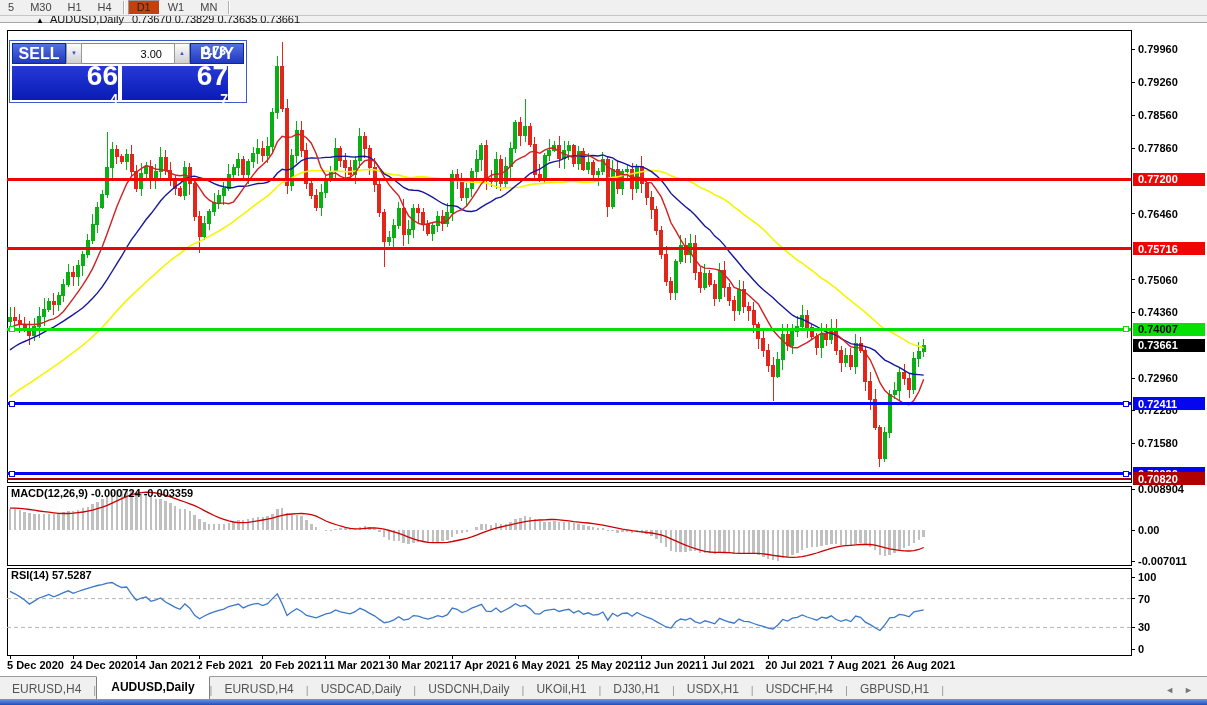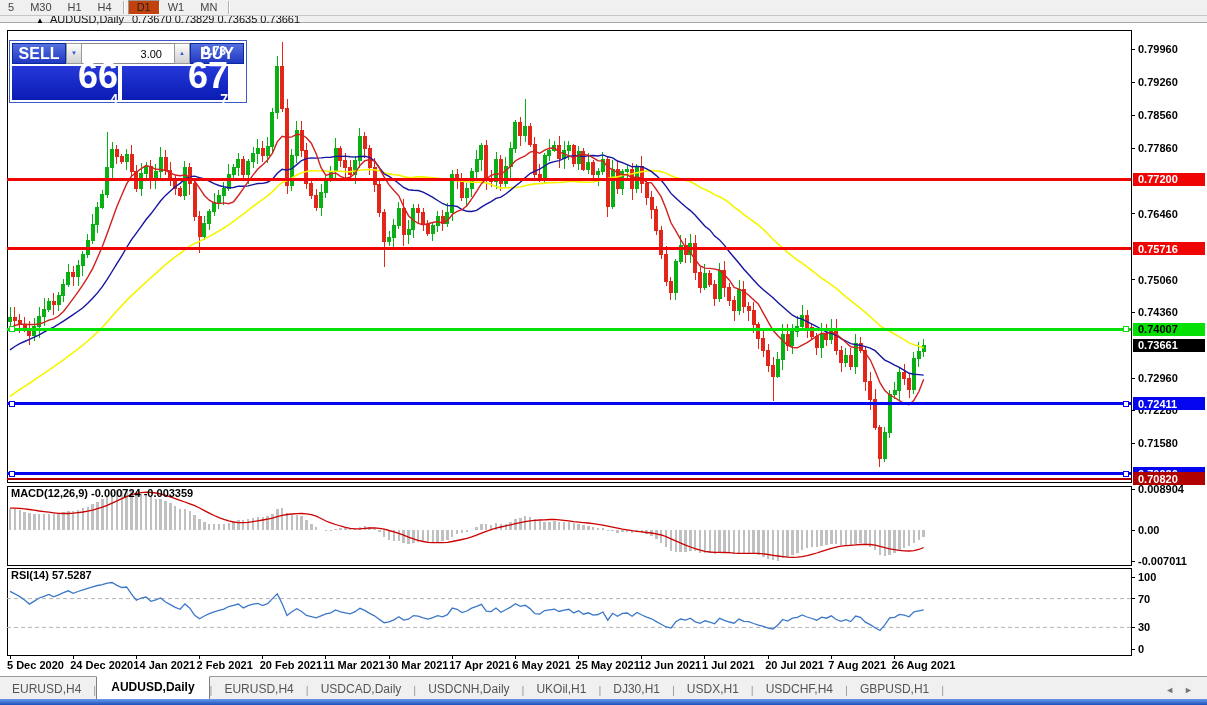--- a/index.html
+++ b/index.html
@@ -30,21 +30,21 @@
            font-size:6px;color:#3355dd;text-align:center;line-height:19px;cursor:pointer;}
   #volume-input{flex:1 1 auto;width:80px;border:1px solid #888;border-left:none;border-right:none;
                 font-size:11px;text-align:right;padding:0 12px 0 0;outline:none;
                 font-family:"Liberation Sans",sans-serif;}
   .tp-row2{display:flex;margin-top:2px;}
   .quote{height:33px;background:linear-gradient(#2638d8,#0a1cb4);color:#fff;display:flex;
          align-items:flex-end;justify-content:center;cursor:pointer;padding-bottom:1px;flex-direction:column;}
   .quote.sellq{width:106px;margin-right:4px;}
   .quote.buyq{width:106px;}
   .q-pre{font-size:12px;font-weight:700;margin:0 2px 3px 0;}
-  .q-big{font-size:36px;font-weight:700;line-height:30px;}
+  .q-big{font-size:28px;font-weight:700;line-height:30px;}
   .q-pip{font-size:14px;font-weight:700;margin:0 0 14px 1px;}
   
   #tab-bar{position:absolute;top:676px;left:0;width:1207px;height:23px;background:#f0f0f0;
            border-top:1px solid #9a9a9a;display:flex;align-items:flex-end;z-index:5;}
   .tab{font-size:12px;color:#555;padding:3px 12px 4px 12px;cursor:pointer;white-space:nowrap;}
   .tab.active{background:#fff;border:1px solid #808080;border-top:1px solid #fff;margin-top:-1px;
               font-weight:700;color:#000;padding:3px 14px 5px 14px;}
   .tab-sep{color:#999;font-size:11px;padding-bottom:4px;}
   #tab-nav{margin-left:auto;display:flex;gap:10px;padding:0 14px 5px 0;}
   .tab-arrow{font-size:9px;color:#777;cursor:pointer;}

